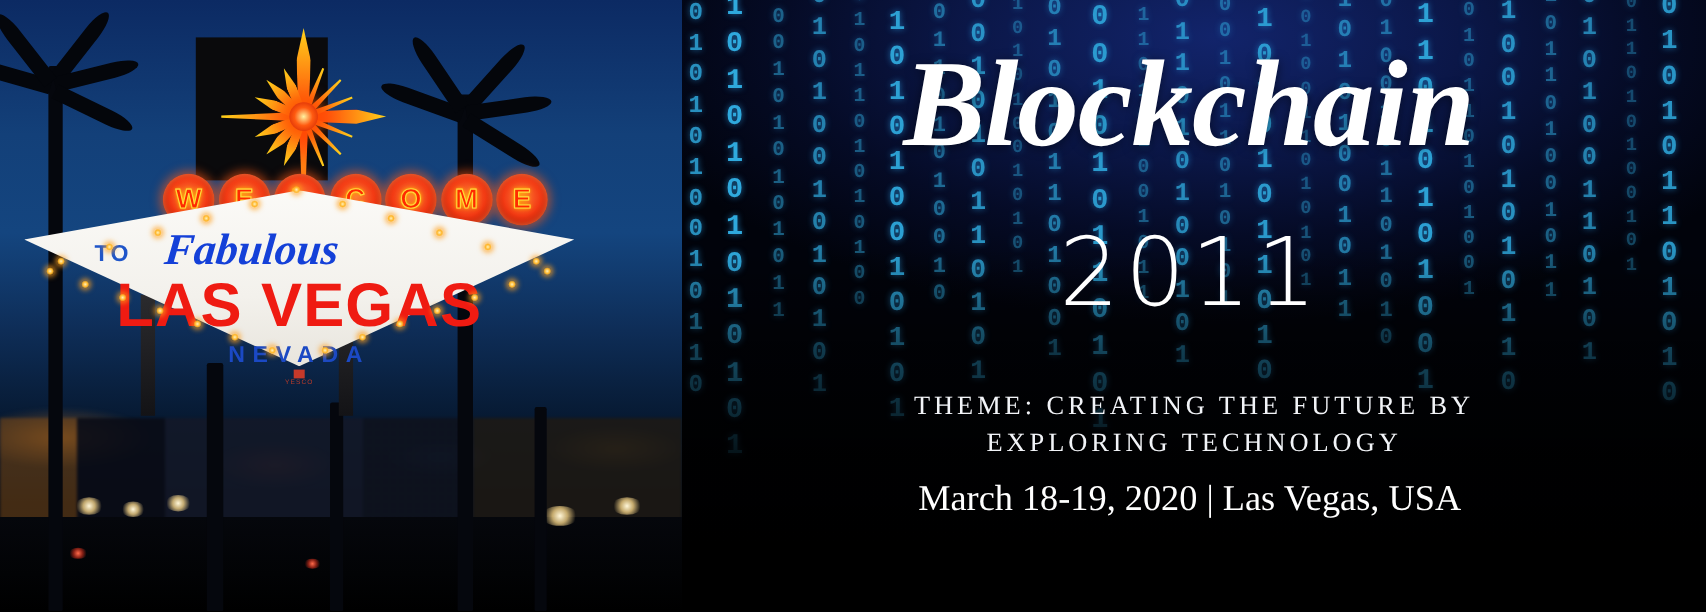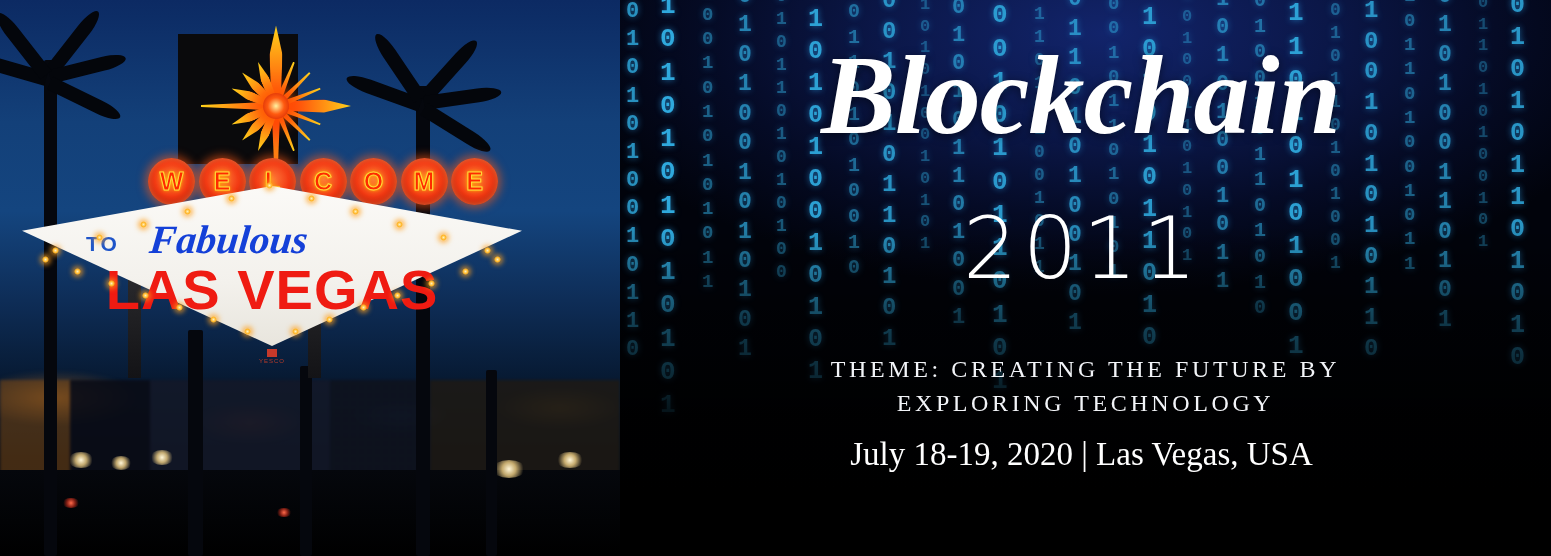--- a/index.html
+++ b/index.html
@@ -106,21 +106,21 @@
     box-shadow:0 0 9px 3px rgba(255,90,20,.55), inset 0 0 6px rgba(255,200,120,.5);
     display:flex; align-items:center; justify-content:center;
     font-family:"Liberation Sans", sans-serif;
     font-weight:700; font-size:25px;
     color:#ff2a00;
     text-shadow:0 0 1px #ffe24a, 0 0 3px #ffd000, 0 0 6px rgba(255,160,0,.9);
     -webkit-text-stroke:1px #ffd93b;
   }
 
   .diamond{
-    position:absolute; left:14px; top:168px; width:500px; height:160px;
+    position:absolute; left:14px; top:155px; width:500px; height:160px;
   }
   .diamond-face{
     position:absolute; inset:0;
     background:linear-gradient(180deg,#fbfaf7 0%,#f3f1ec 60%,#e8e5dd 100%);
     clip-path:polygon(50% 0%, 100% 28%, 50% 100%, 0% 28%);
     box-shadow:0 0 22px rgba(255,200,120,.28);
   }
   .diamond-rim{
     position:absolute; inset:-7px;
     background:linear-gradient(180deg,#8c7a45,#5c4e27);
@@ -357,20 +357,21 @@
         <div class="wcircle">E</div>
       </div>
 
       <div class="diamond">
         <div class="diamond-rim"></div>
         <div class="diamond-face"></div>
 
         <div class="d-to">TO</div>
         <div class="d-fab">Fabulous</div>
         <div class="d-lv">LAS VEGAS</div>
+        <div class="d-nv">NEVADA</div>
         <div class="d-yesco-mark"></div>
         <div class="d-yesco">YESCO</div>
 
         <div class="bulb" style="left:244px; top:-4px;"></div>
         <div class="bulb" style="left:286px; top:9px;"></div>
         <div class="bulb" style="left:330px; top:22px;"></div>
         <div class="bulb" style="left:374px; top:35px;"></div>
         <div class="bulb" style="left:418px; top:48px;"></div>
         <div class="bulb" style="left:462px; top:61px;"></div>
         <div class="bulb" style="left:206px; top:9px;"></div>
@@ -716,16 +717,16 @@
 1
 0
 1
 0</div>
       </div>
     <div class="fade-bottom"></div>
 
     <div class="title">Blockchain</div>
     <div class="year">2011</div>
     <div class="theme">Theme: Creating the Future by Exploring Technology</div>
-    <div class="dateline">July 18-19, 2020 | Las Vegas, USA</div>
+    <div class="dateline">March 18-19, 2020 | Las Vegas, USA</div>
 
   </div>
 </div>
 
 </body></html>

